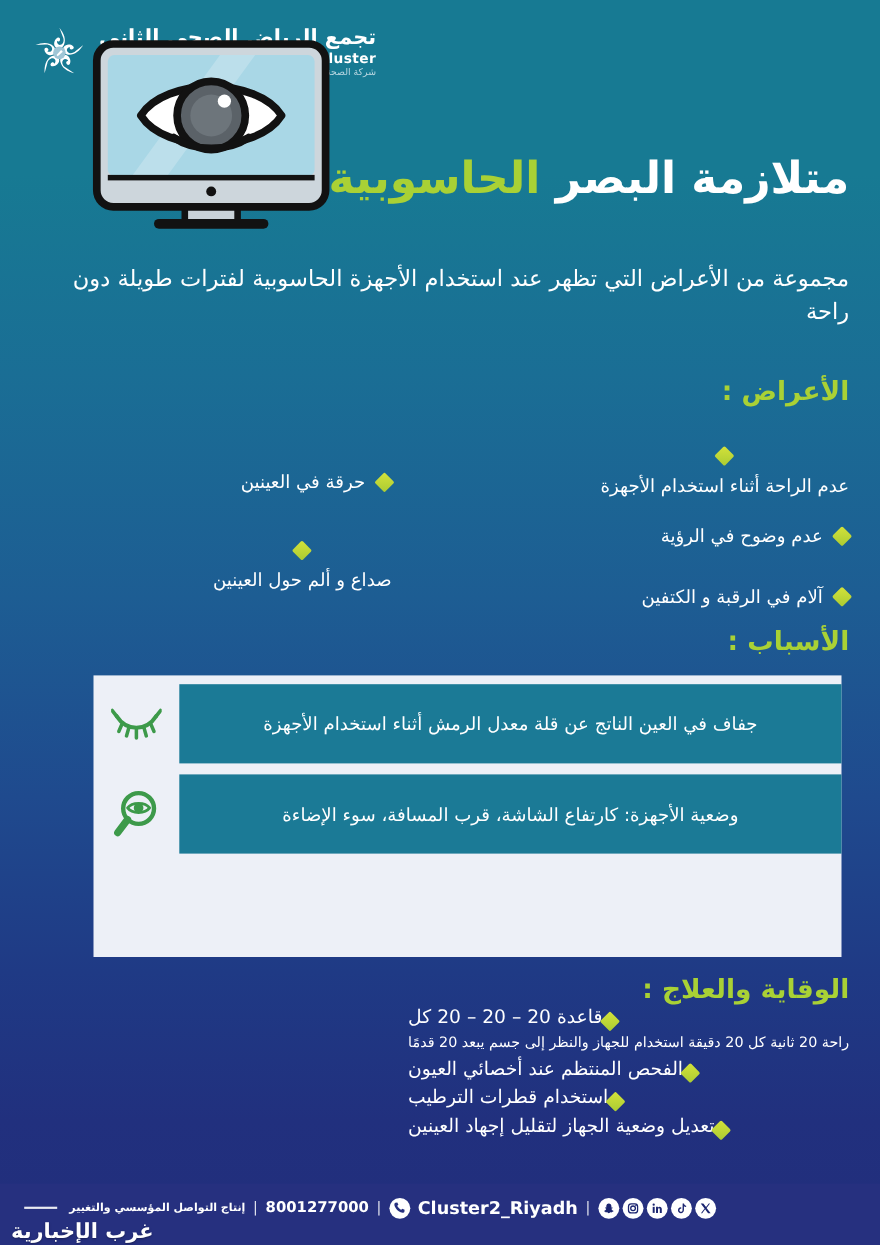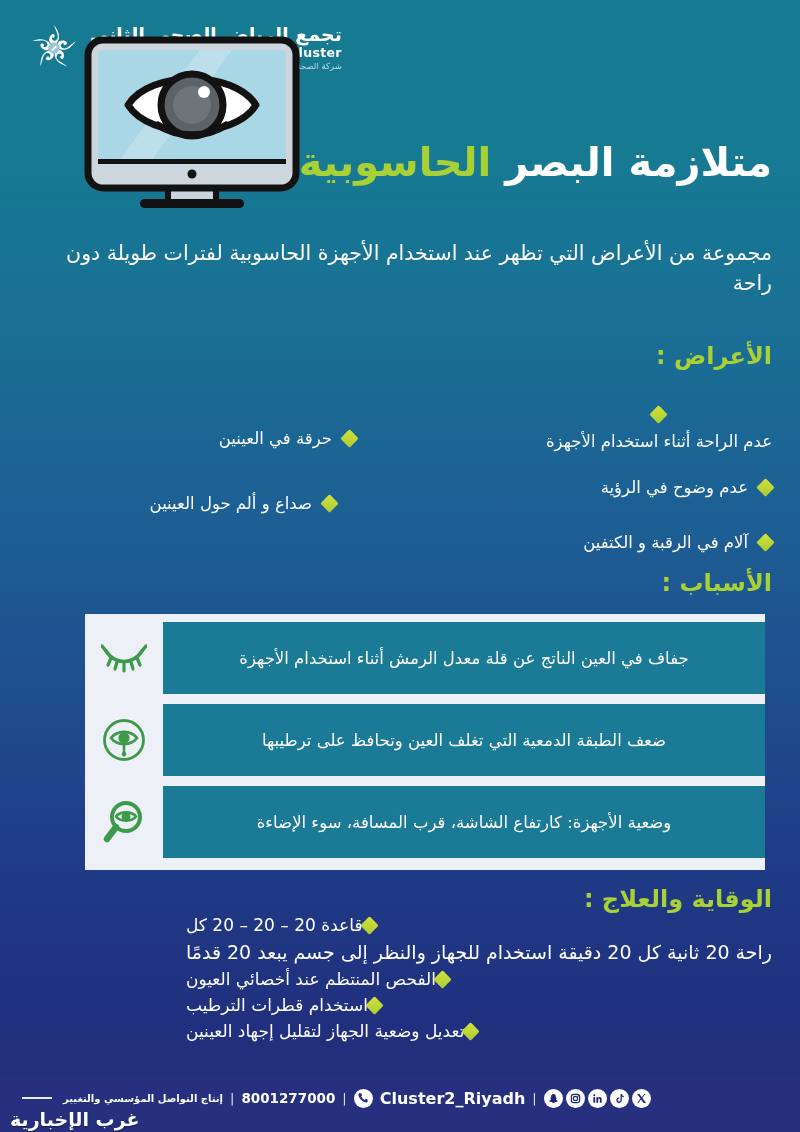--- a/index.html
+++ b/index.html
@@ -85,35 +85,35 @@
     transform:rotate(45deg);
     border-radius:1.5px;
   }
 
   
   #sym-0 { top:408px; right:28px;flex-direction:column; }
   #sym-1 { top:478px; right:28px; }
   #sym-2 { top:533px; right:28px; }
   
   #sym-3 { top:429px; right:444px; }
-  #sym-4 { top:494px; right:464px; }
+  #sym-4 { top:494px; right:444px;flex-direction:column; }
 
   
   .prev-list {
     position:absolute; top:915px; right:28px;
     display:flex; flex-direction:column; gap:6px;
     align-items:flex-end;
   }
   .prev-row {
-    display:flex; align-items:center; gap:0;
+    display:flex; align-items:flex-end; gap:0;
     white-space:nowrap; direction:rtl;
   }
   .prev-row .txt { font-size:17px; color:#ffffff; }
   .prev-note {
-    font-size:19px; color:#ffffff; white-space:nowrap;
+    font-size:13px; color:#ffffff; white-space:nowrap;
     direction:rtl; text-align:center; padding-right:0px;
   }
 
   
   .causes-panel {
     position:absolute; top:614px; right:35px;
     width:680px; height:256px;
     background:#edf0f7;
     padding:8px 0;
   }
@@ -278,34 +278,20 @@
           <path d="M23 22.5 L23 30" stroke="#3d9a4a" stroke-width="3.2" stroke-linecap="round"></path>
           <path d="M30 21 L32 28" stroke="#3d9a4a" stroke-width="3.2" stroke-linecap="round"></path>
           <path d="M36 17 L39 24" stroke="#3d9a4a" stroke-width="3.2" stroke-linecap="round"></path>
         </svg>
       </div>
       <div class="cause-bar">
         <span class="txt">جفاف في العين الناتج عن قلة معدل الرمش أثناء استخدام الأجهزة</span>
       </div>
     </div>
 
-    <div class="cause-row">
-      <div class="cause-ico">
-        <svg width="46" height="46" viewBox="0 0 46 46">
-          <circle cx="23" cy="23" r="19.5" fill="none" stroke="#3d9a4a" stroke-width="2.8"></circle>
-          <path d="M10 21 C16 13 30 13 36 21 C30 29 16 29 10 21 Z" fill="none" stroke="#3d9a4a" stroke-width="2.8" stroke-linejoin="round"></path>
-          <circle cx="23" cy="21" r="5.6" fill="#3d9a4a"></circle>
-          <path d="M23 27 L23 33" stroke="#3d9a4a" stroke-width="2.6" stroke-linecap="round"></path>
-          <path d="M23 33 C20 35.5 20 39.5 23 39.5 C26 39.5 26 35.5 23 33 Z" fill="#3d9a4a"></path>
-        </svg>
-      </div>
-      <div class="cause-bar">
-        <span class="txt">ضعف الطبقة الدمعية التي تغلف العين وتحافظ على ترطيبها</span>
-      </div>
-    </div>
 
     <div class="cause-row">
       <div class="cause-ico">
         <svg width="46" height="46" viewBox="0 0 46 46">
           <circle cx="25" cy="18" r="14" fill="none" stroke="#3d9a4a" stroke-width="4"></circle>
           <path d="M15 17.5 C19 12 31 12 35 17.5 C31 23 19 23 15 17.5 Z" fill="none" stroke="#3d9a4a" stroke-width="2.6" stroke-linejoin="round"></path>
           <circle cx="25" cy="17.5" r="4.4" fill="#3d9a4a"></circle>
           <path d="M15 28 L6 40" stroke="#3d9a4a" stroke-width="6.5" stroke-linecap="round"></path>
         </svg>
       </div>

